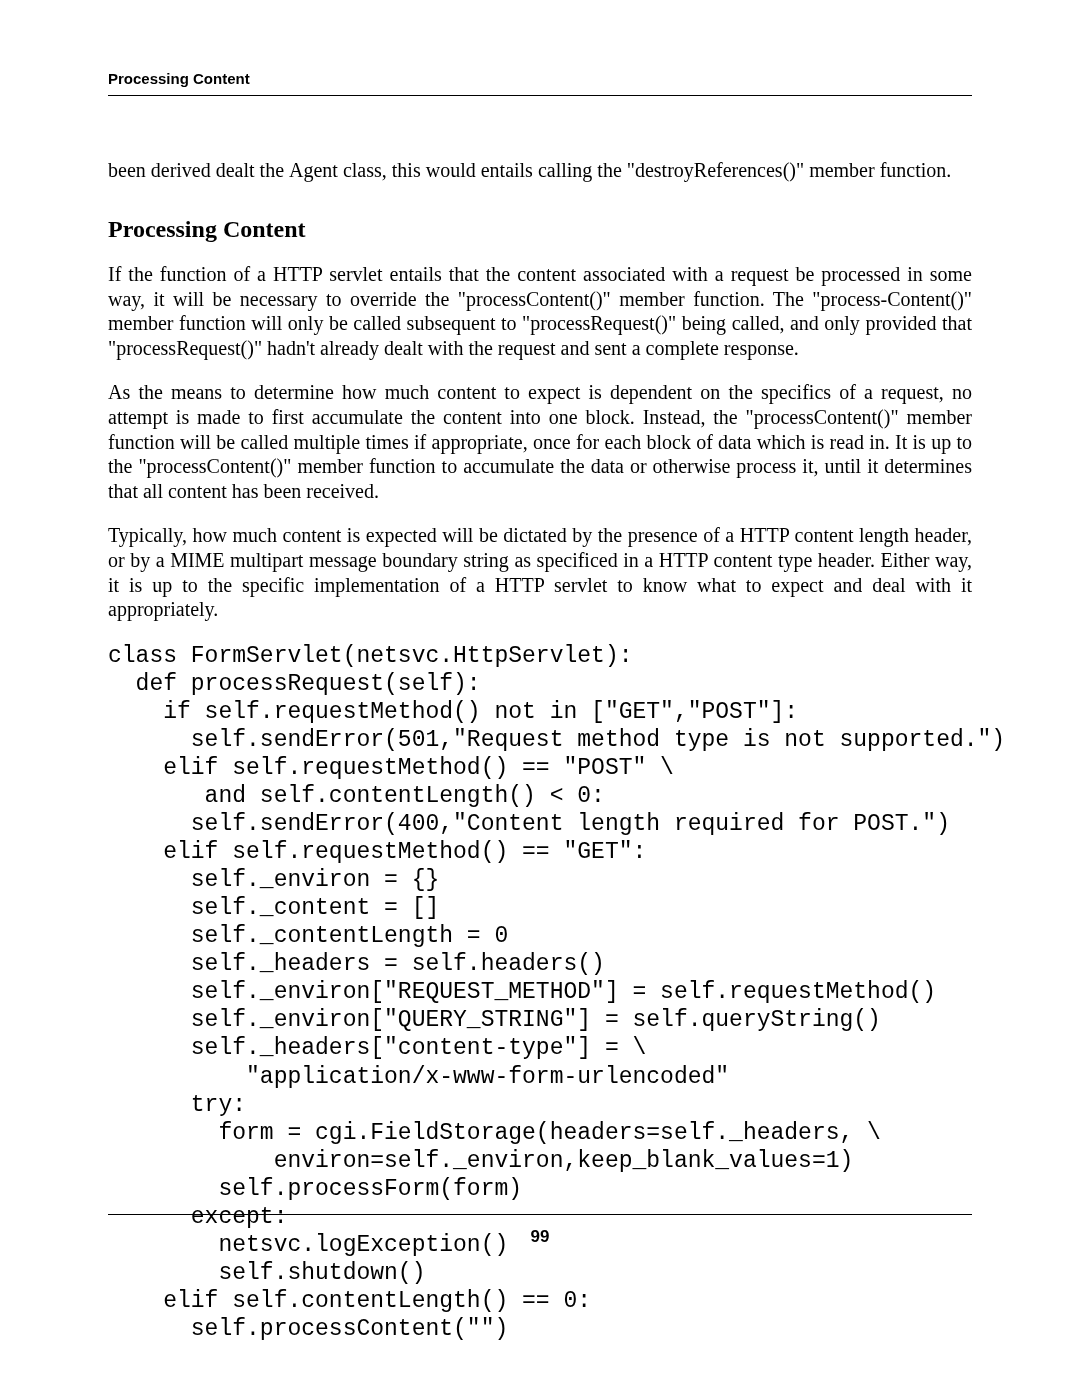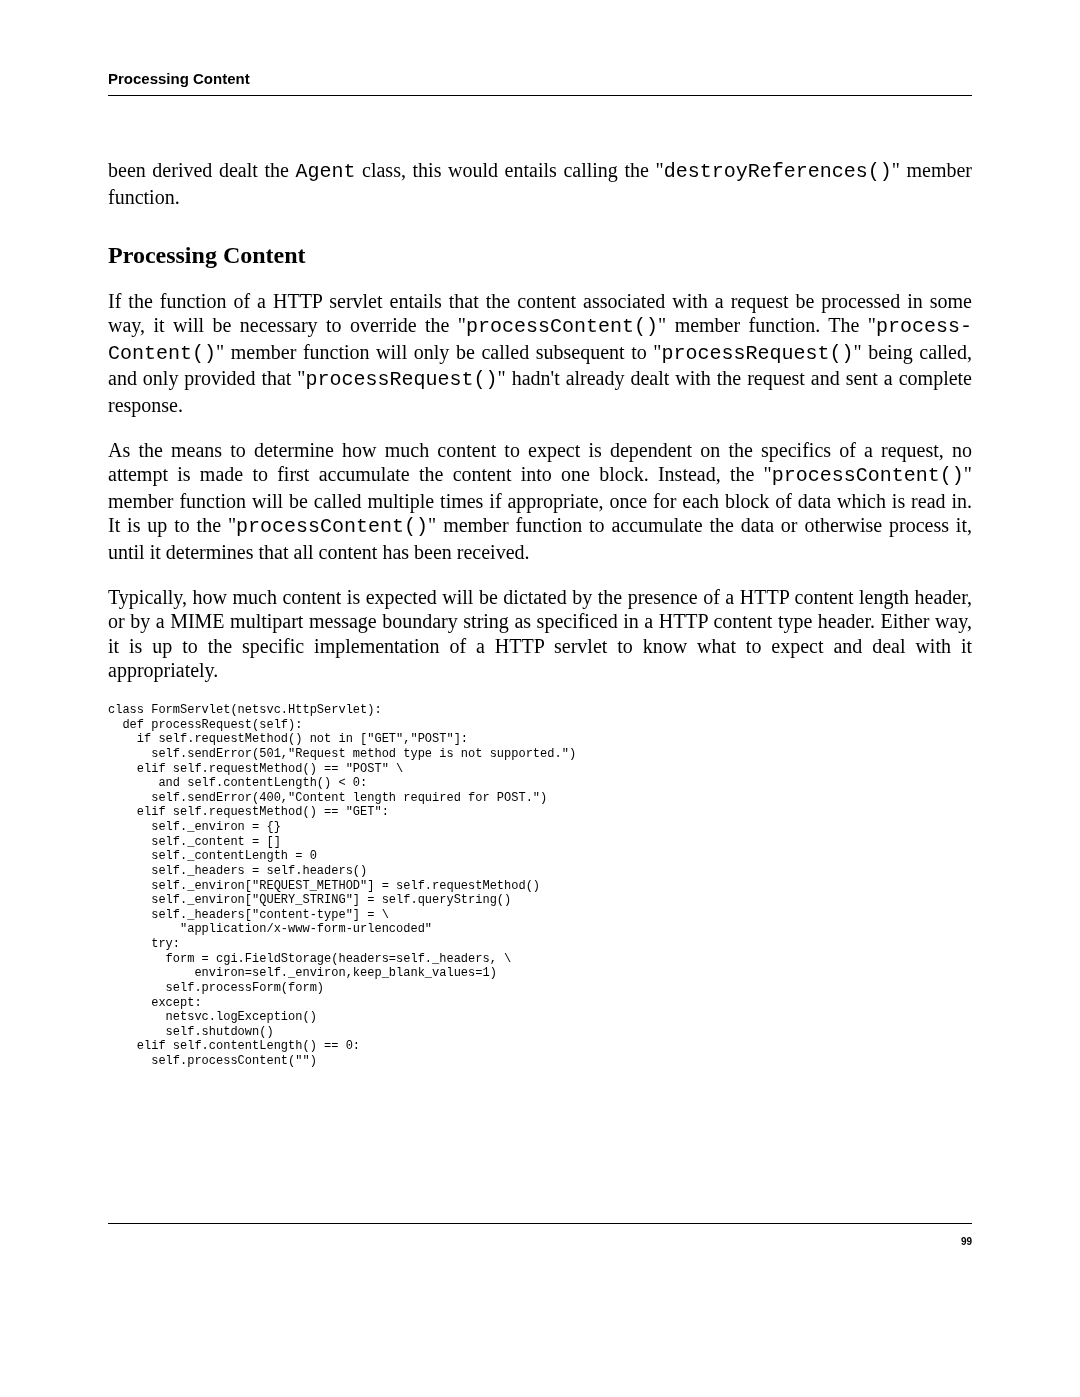--- a/index.html
+++ b/index.html
@@ -32,46 +32,46 @@
   }
   .body-text {
     font-size: 20px;
     line-height: 1.23;
     text-align: justify;
   }
   .body-text p {
     margin: 0 0 20px 0;
   }
   .mono {
-    font-family: Liberation Mono, monospace;
+    font-family: Liberation Serif, serif;
   }
   h2.section {
     font-family: "Times New Roman", Times, serif;
     font-weight: bold;
     font-size: 24px;
     margin: 32px 0 18px 0;
   }
   pre.code {
     font-family: "Courier New", Courier, monospace;
-    font-size: 12px;
+    font-size: 23px;
     line-height: 1.22;
     white-space: pre;
     margin: 4px 0 0 0;
   }
   .footer-region {
     position: absolute;
     left: 108px;
     right: 108px;
     bottom: 150px;
   }
   .page-number {
     font-family: Arial, Helvetica, sans-serif;
     font-weight: bold;
-    font-size: 10px;
-    text-align: right;
+    font-size: 17px;
+    text-align: center;
     margin-top: 12px;
   }
 </style>
 </head>
 <body>
 
 <div class="page">
 
   <div class="header-region">
     <div class="running-head">Processing Content</div>

